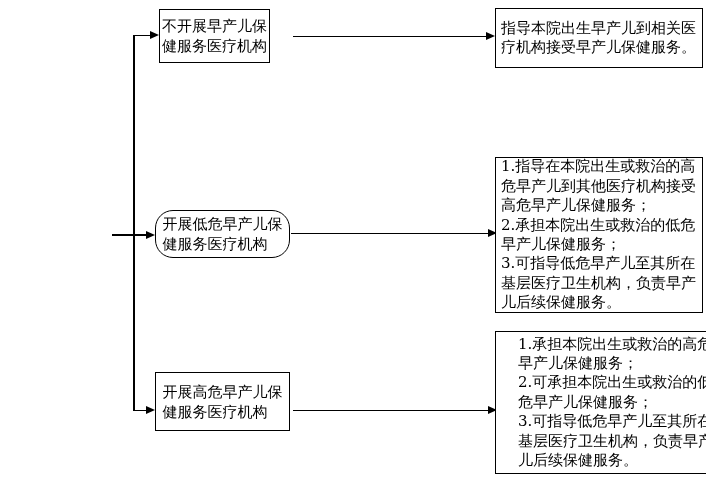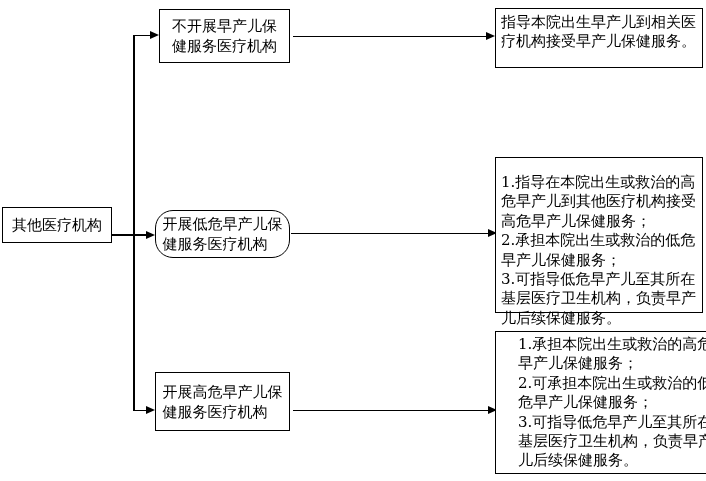--- a/index.html
+++ b/index.html
@@ -25,29 +25,29 @@
     align-items: center;
     font-size: 15px;
     line-height: 20px;
   }
   .node .txt {
     white-space: pre-line;
     text-align: left;
     margin: 0 auto;
   }
   .node.outcome {
-    align-items: flex-start;
+    align-items: center;
   }
   .node.outcome .txt {
     margin: 0;
     line-height: 19.4px;
   }
   
   .box-root        { left: 2px;   top: 207px; width: 110px; height: 36px; justify-content: center; }
-  .box-branch-1    { left: 159px; top: 9px;   width: 131px; height: 54px; }
+  .box-branch-1    { left: 159px; top: 9px;   width: 111px; height: 54px; }
   .box-branch-2    { left: 155px; top: 210px; width: 135px; height: 48px; border-radius: 18px; }
   .box-branch-3    { left: 155px; top: 372px; width: 135px; height: 59px; }
   .box-outcome-1   { left: 495px; top: 8px;   width: 208px; height: 60px; padding: 4px 5px; }
   .box-outcome-2   { left: 495px; top: 157px; width: 208px; height: 156px; padding: 15px 5px; }
   .box-outcome-3   { left: 495px; top: 331px; width: 252px; height: 143px; padding: 3px 22px; }
   
   .line {
     position: absolute;
     background: #000000;
   }
@@ -60,23 +60,20 @@
     border-top: 4px solid transparent;
     border-bottom: 4px solid transparent;
     border-left: 9px solid #000000;
   }
 </style>
 </head>
 <body>
 
 <div class="stage">
 
-  <div class="node box-root">
-    <span class="txt">其他医疗机构</span>
-  </div>
 
   <div class="line hline" style="left:112px; top:234px; width:40px;"></div>
   <div class="line vline" style="left:133px; top:35px; height:376px;"></div>
 
   <div class="line hline" style="left:133px; top:34.5px; width:18px;"></div>
   <div class="arrowhead" style="left:150px; top:31px;"></div>
   <div class="node box-branch-1">
     <span class="txt">不开展早产儿保
 健服务医疗机构</span>
   </div>

